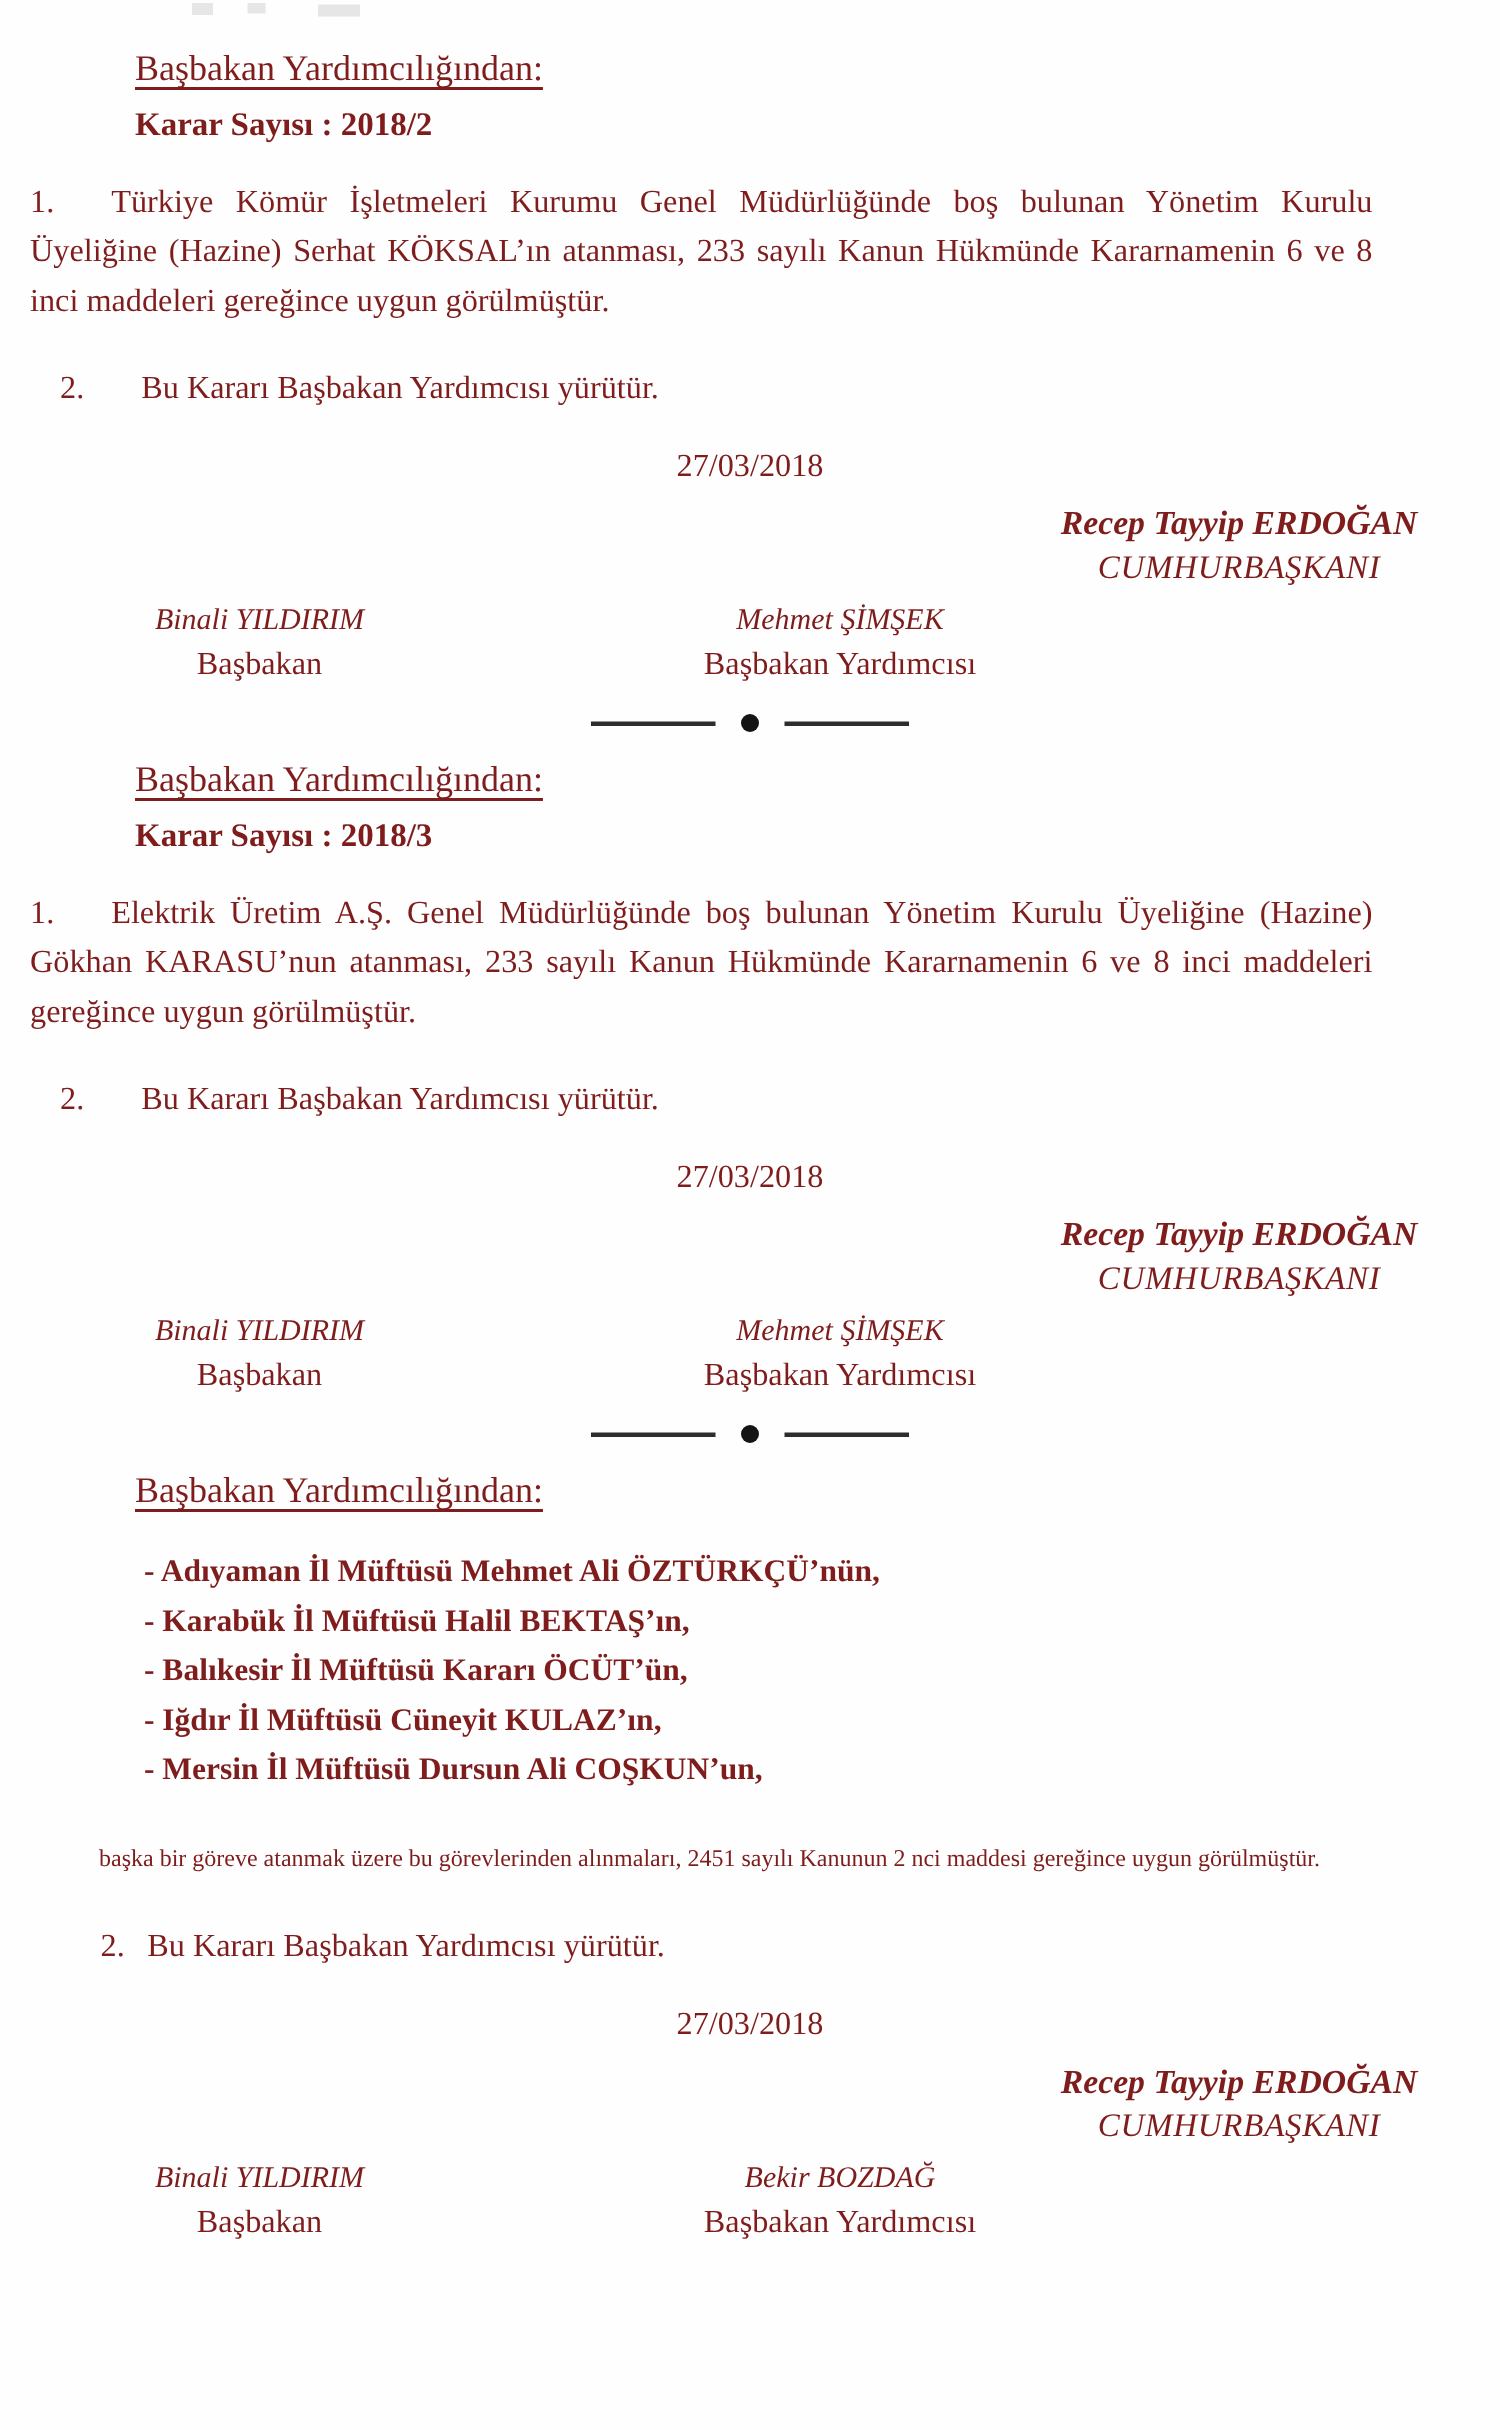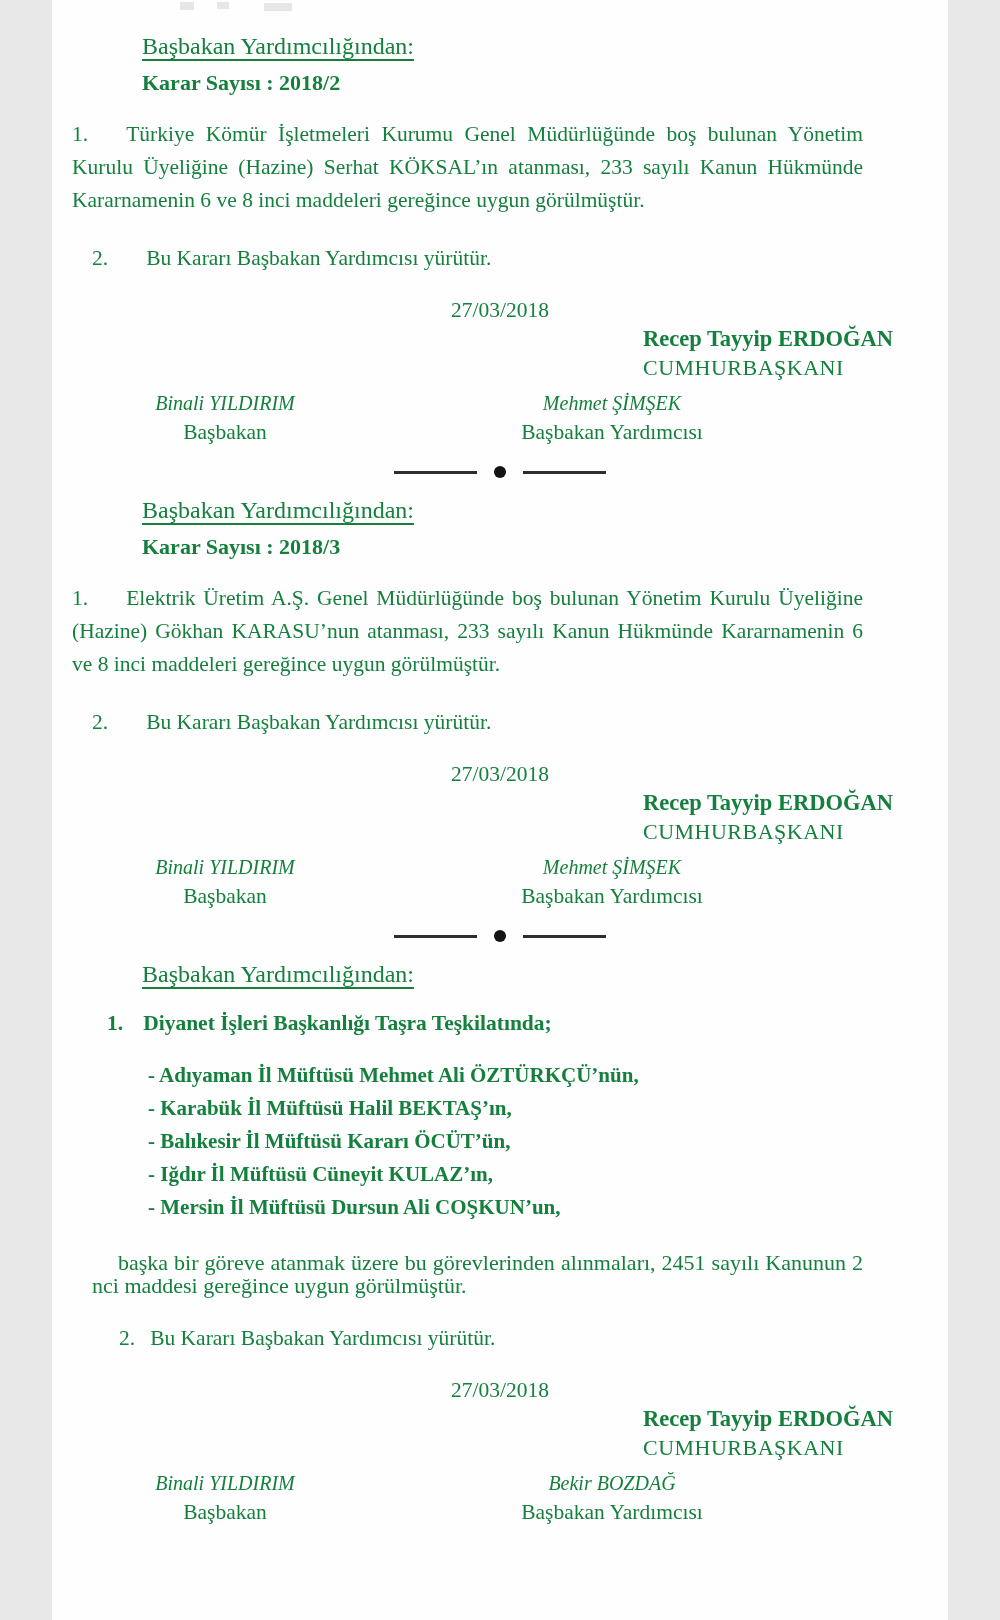--- a/index.html
+++ b/index.html
@@ -2,25 +2,25 @@
 <html><head>
 <meta charset="utf-8">
 <style>
   html, body {
     margin: 0;
     padding: 0;
     background: #e8e8e8;
   }
   .page {
     position: relative;
-    width: 896px;
+    width: 1000px;
     height: 1620px;
     margin: 0 auto;
     background: #fefefe;
-    color: #15803d;
+    color: #7f1d1d;
     font-family: "Liberation Serif", "DejaVu Serif", serif;
     overflow: hidden;
   }
   .scan-artifact {
     position: absolute;
     background: #c9c9c9;
     opacity: 0.45;
   }
   .sec-heading {
     font-size: 24px;
@@ -52,22 +52,23 @@
     margin: 29px 85px 0 40px;
   }
   .exec-line.indented { margin-left: 67px; }
   .date-line {
     text-align: center;
     font-size: 21.5px;
     margin-top: 27px;
   }
   .president-block {
     width: fit-content;
-    margin: 3px 55px 0 auto;
-    text-align: left;
+    margin: 13px 55px 0 auto;
+    text-align: center;
+    font-style: italic;
   }
   .president-name {
     font-weight: bold;
     font-size: 22.5px;
   }
   .president-title {
     font-size: 22px;
     letter-spacing: 0.5px;
     margin-top: 3px;
   }
@@ -113,22 +114,22 @@
   }
   .mufti-list {
     list-style: none;
     font-weight: bold;
     font-size: 21px;
     line-height: 33px;
     margin: 23px 0 0 96px;
     padding: 0;
   }
   .closing-para {
-    font-size: 22px;
-    line-height: 23px;
+    font-size: 16px;
+    line-height: 33px;
     text-align: justify;
     text-indent: 26px;
     margin: 27px 85px 16px 40px;
   }
   .spacer-top { height: 33px; }
 </style>
 </head>
 <body>
 
 <div class="page">
@@ -188,21 +189,20 @@
   </section>
 
   <div class="separator">
     <div class="line"></div>
     <div class="dot"></div>
     <div class="line"></div>
   </div>
 
   <section>
     <h2 class="sec-heading" style="margin-top:19px"><span class="underlined">Başbakan Yardımcılığından:</span></h2>
-    <p class="lead-item"><span>1.</span><span class="num-gap mid"></span><span>Diyanet İşleri Başkanlığı Taşra Teşkilatında;</span></p>
     <ul class="mufti-list">
       <li>- Adıyaman İl Müftüsü Mehmet Ali ÖZTÜRKÇÜ’nün,</li>
       <li>- Karabük İl Müftüsü Halil BEKTAŞ’ın,</li>
       <li>- Balıkesir İl Müftüsü Kararı ÖCÜT’ün,</li>
       <li>- Iğdır İl Müftüsü Cüneyit KULAZ’ın,</li>
       <li>- Mersin İl Müftüsü Dursun Ali COŞKUN’un,</li>
     </ul>
     <p class="closing-para">başka bir göreve atanmak üzere bu görevlerinden alınmaları, 2451 sayılı Kanunun 2 nci maddesi gereğince uygun görülmüştür.</p>
     <p class="exec-line indented"><span>2.</span><span class="num-gap small"></span><span>Bu Kararı Başbakan Yardımcısı yürütür.</span></p>
     <div class="date-line">27/03/2018</div>

